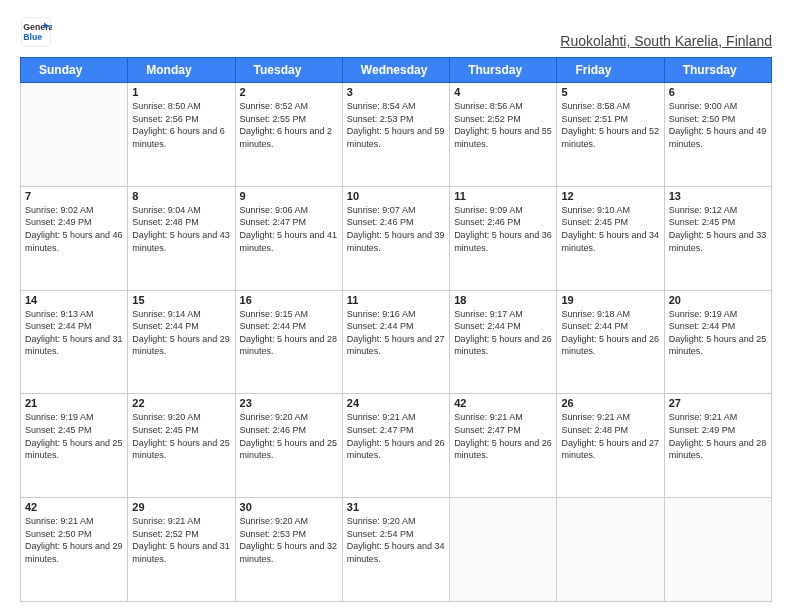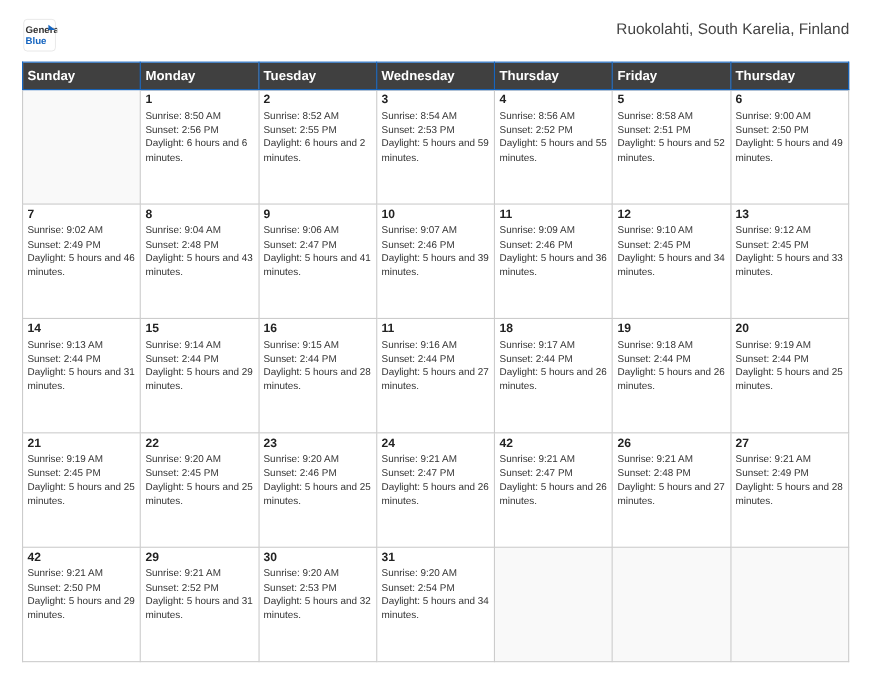--- a/index.html
+++ b/index.html
@@ -37,35 +37,36 @@
     }
     .main-title {
       font-size: 32px;
       font-weight: bold;
       color: #222;
       line-height: 1.1;
     }
     .subtitle {
       font-size: 14px;
       color: #444;
-      margin-top: 2px;
+      margin-top: 17px;
+      text-decoration: underline;
     }
     .calendar {
       flex: 1;
       border: 1px solid #ccc;
       border-collapse: collapse;
       width: 100%;
       table-layout: fixed;
     }
     .calendar th {
-      background: #404040;
+      background: #3b82f6;
       color: #fff;
       font-size: 12px;
       font-weight: bold;
-      padding: 5px 4px;
+      padding: 5px 18px;
       text-align: left;
       border: 1px solid #1565c0;
     }
     .calendar td {
       border: 1px solid #ccc;
       vertical-align: top;
       padding: 3px 4px;
       font-size: 9.5px;
       color: #333;
       height: 85px;

